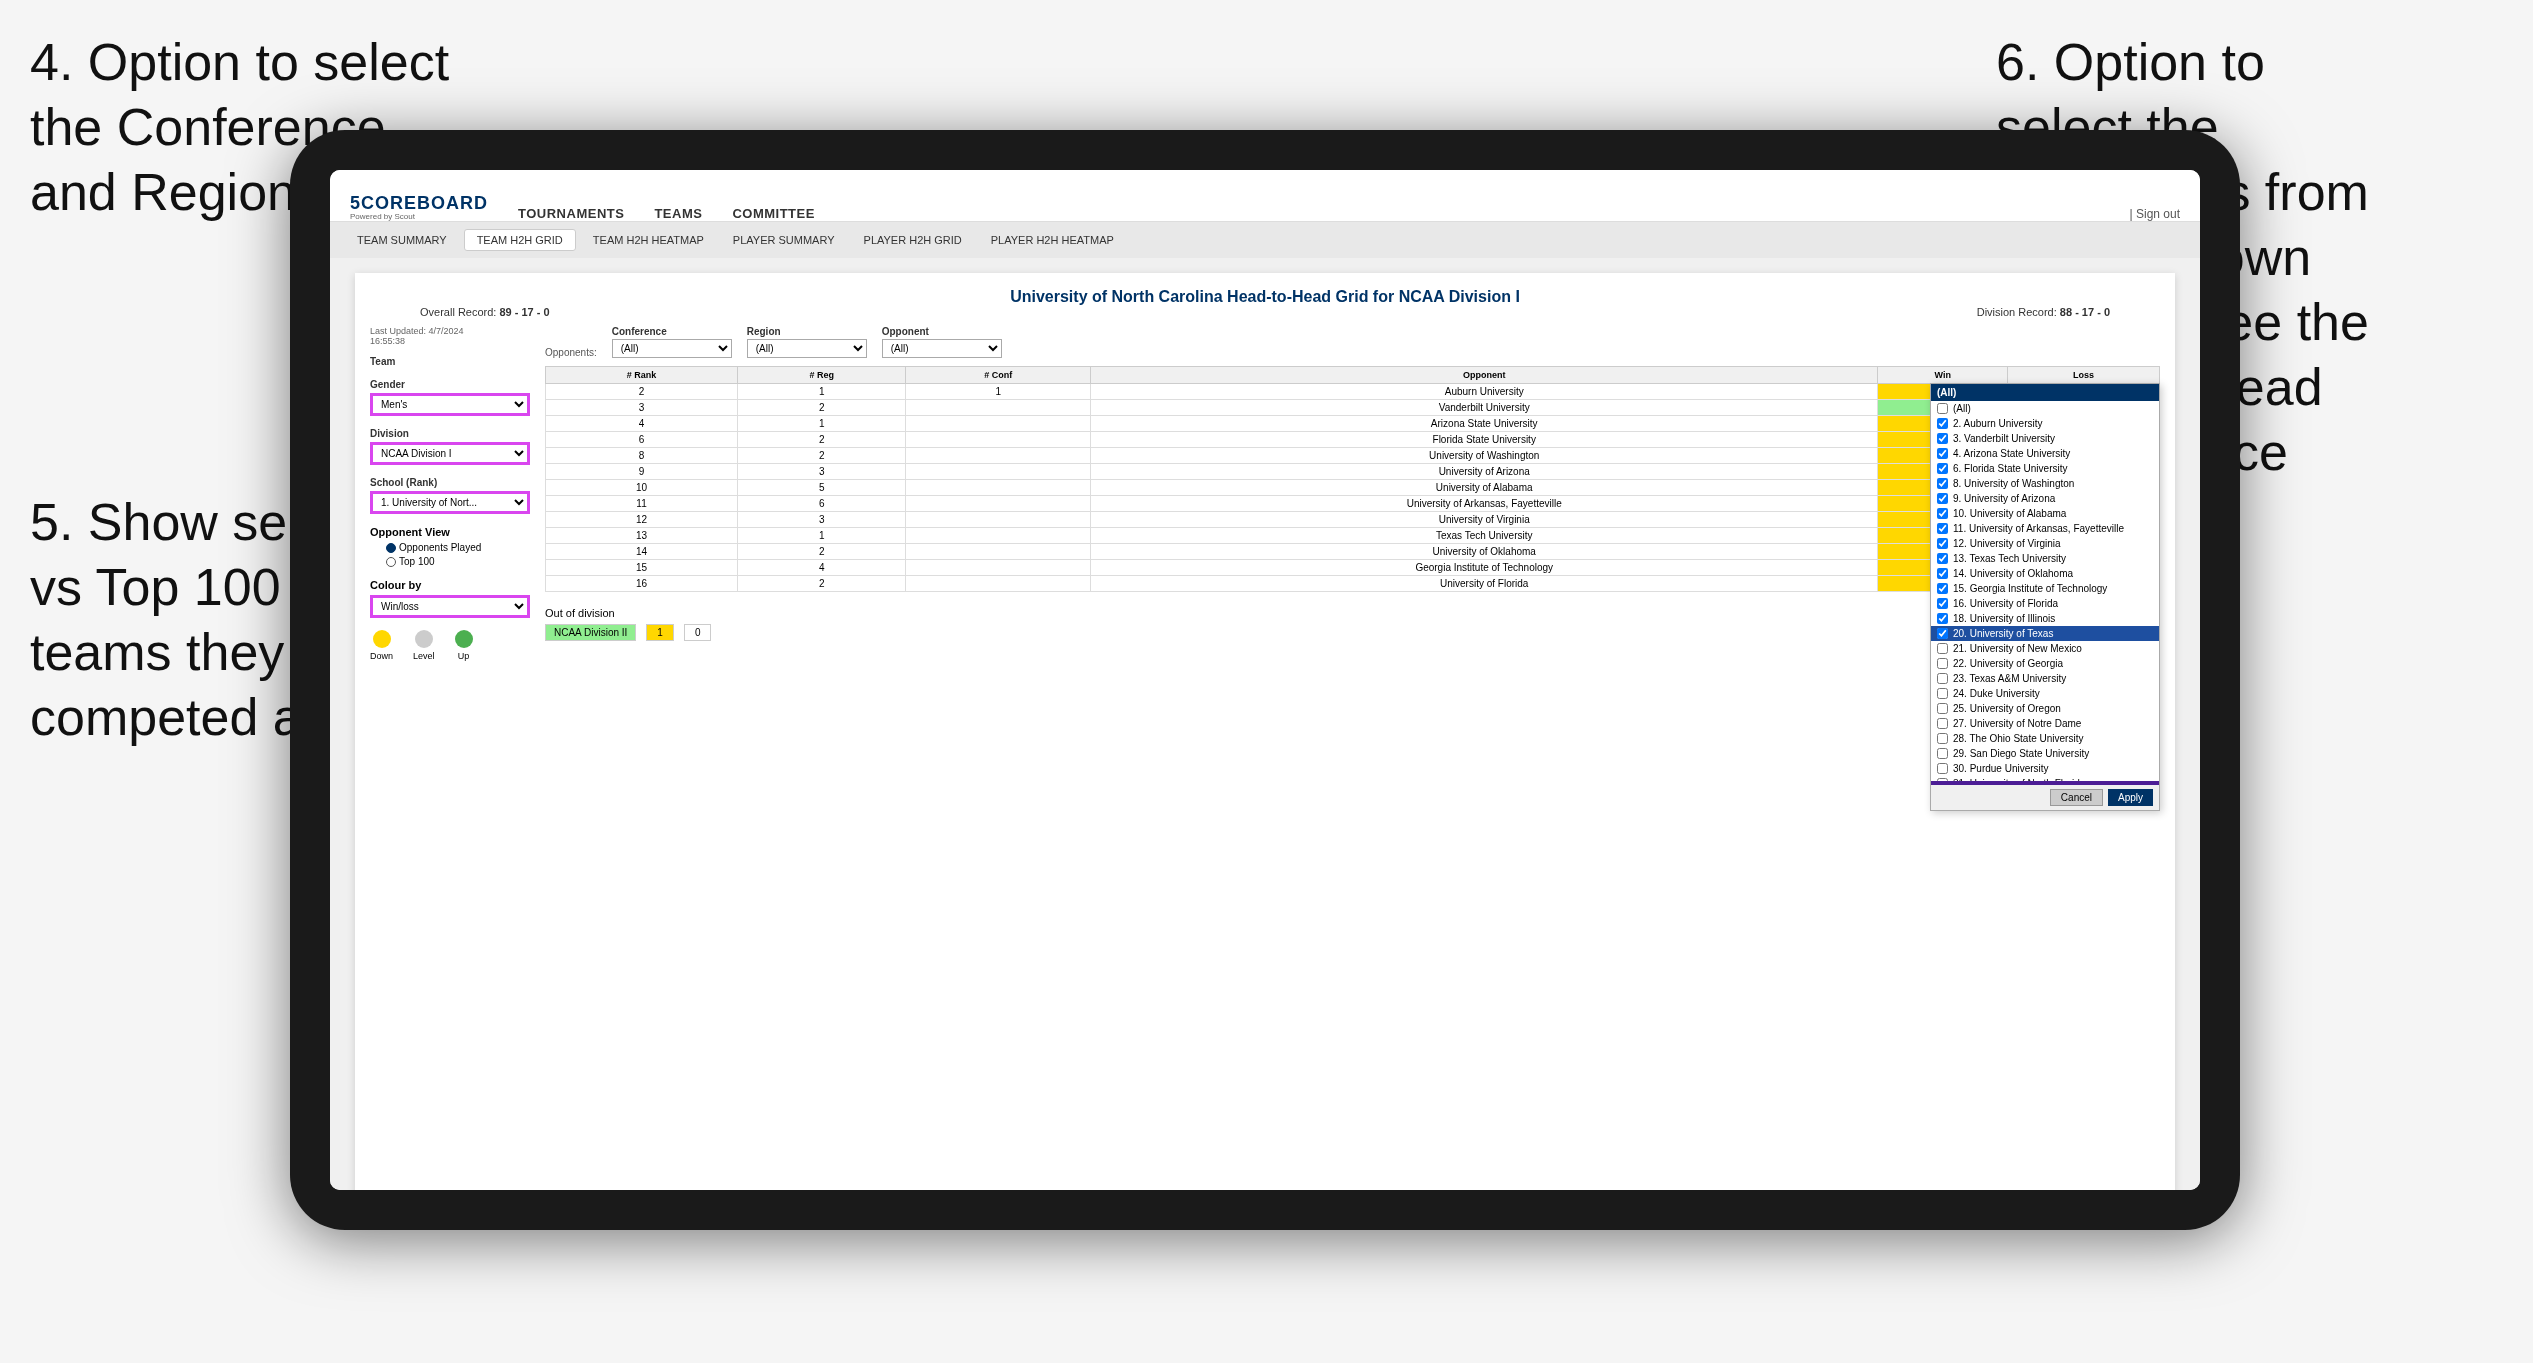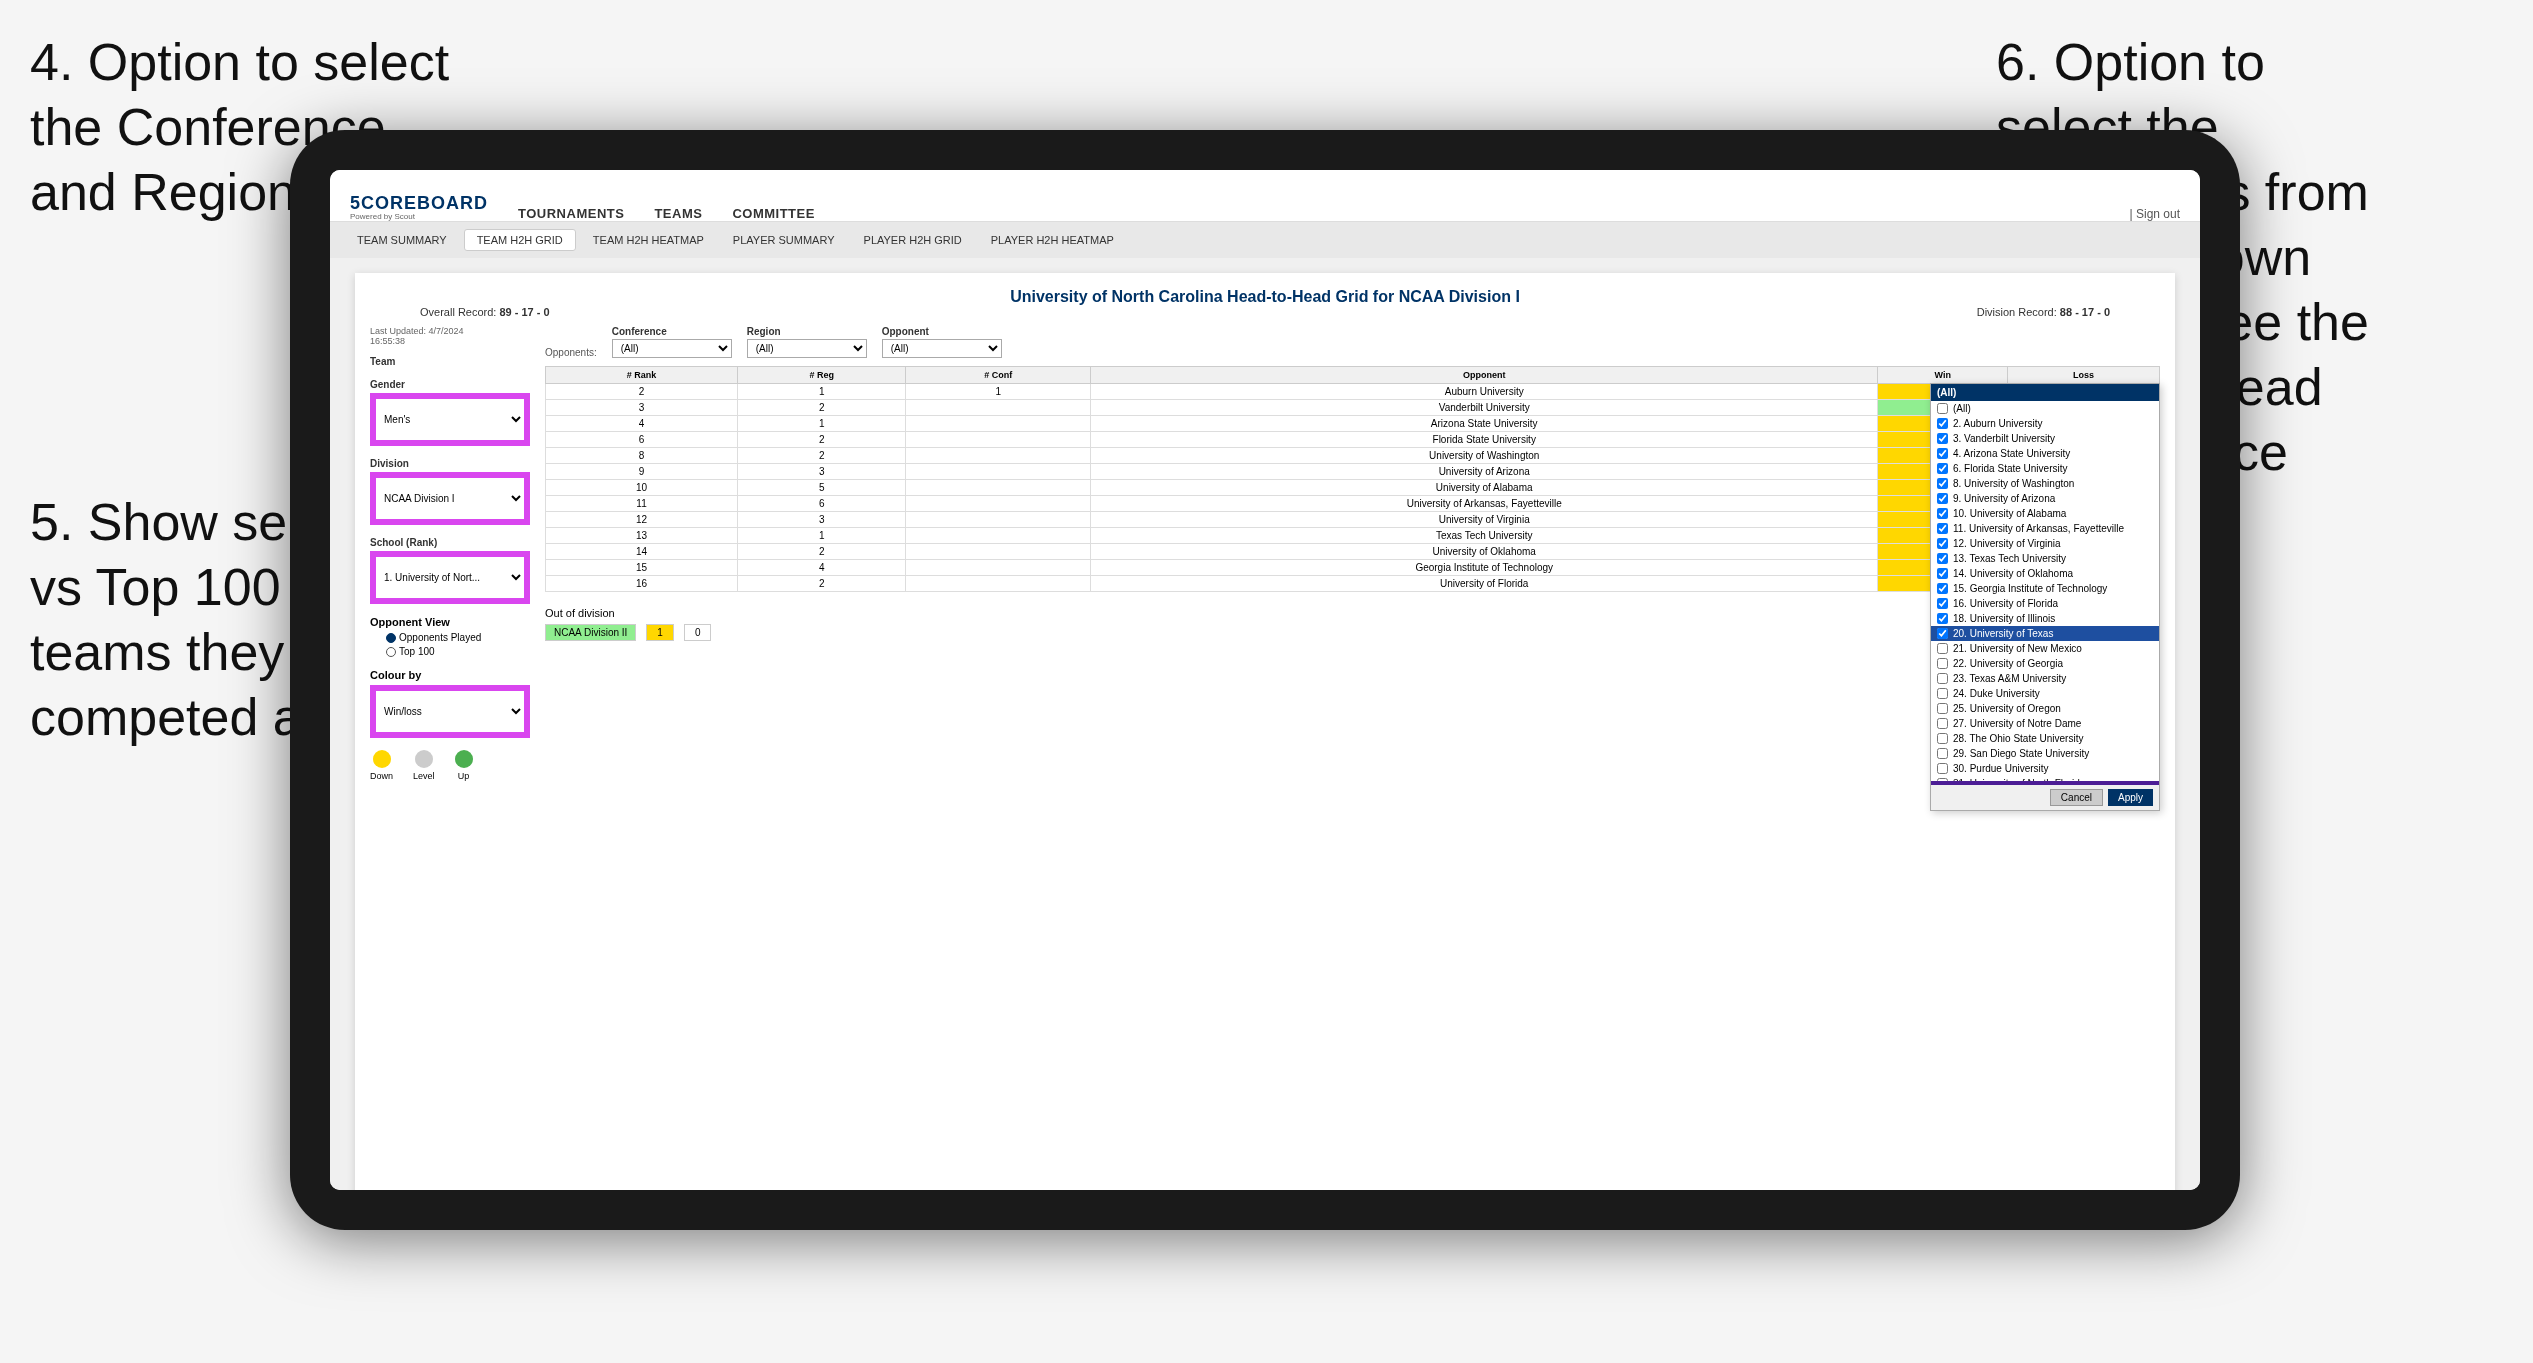--- a/index.html
+++ b/index.html
@@ -181,22 +181,22 @@
     }
     .panel-label {
       font-size: 10px;
       font-weight: bold;
       color: #333;
       margin-bottom: 3px;
     }
     .panel-select {
       width: 100%;
       font-size: 10px;
-      padding: 14px 4px;
-      border: 6px solid #d946ef;
+      padding: 2px 4px;
+      border: 3px solid #d946ef;
       background: #fff;
     }
 
     .opponent-view-label {
       font-weight: bold;
       font-size: 11px;
       margin-bottom: 4px;
     }
     .radio-option {
       display: flex;

